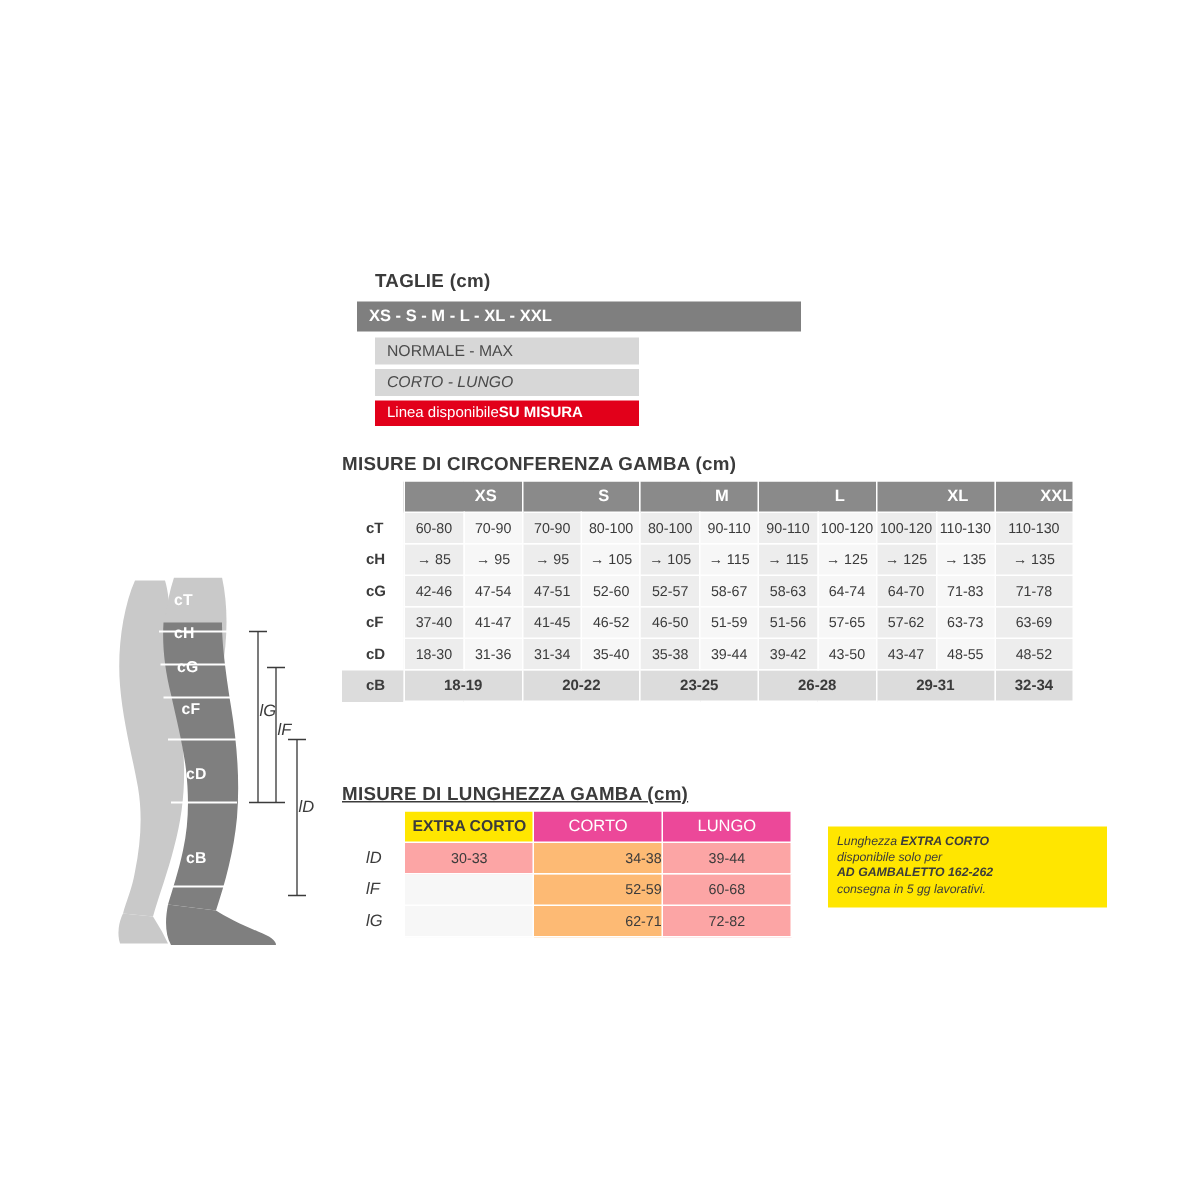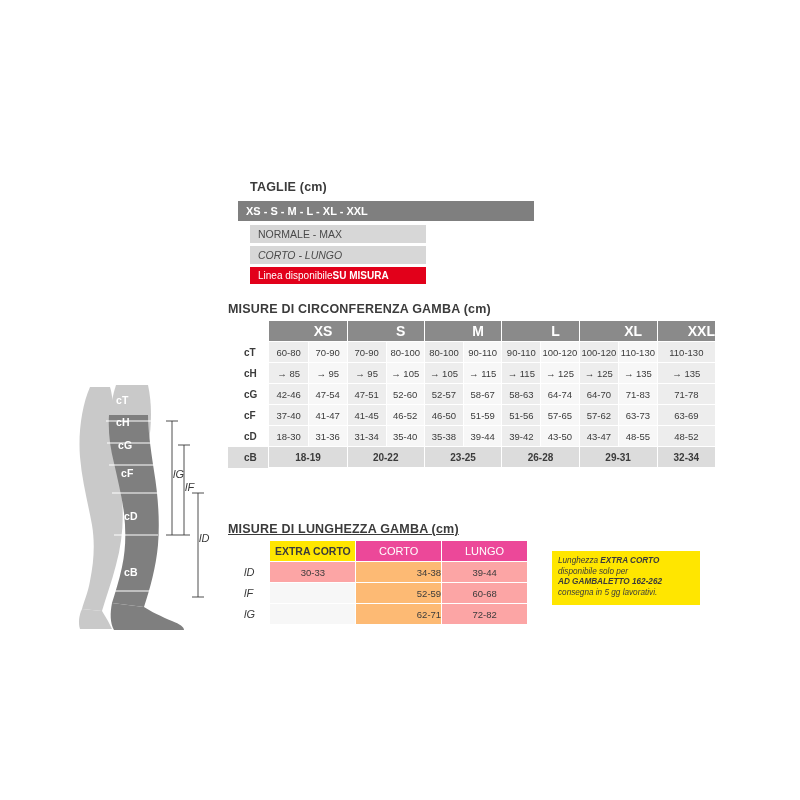--- a/index.html
+++ b/index.html
@@ -55,40 +55,40 @@
   .band-grey-light { background: #d7d7d7; color: #4a4a4a; }
   .band-red { background: #e2001a; color: #ffffff; font-size: 10px; }
   .band-red b { font-weight: bold; }
 
   
   table { border-collapse: collapse; position: absolute; }
   table td, table th { padding: 0; margin: 0; }
 
   .tbl1 { left: 228px; top: 320px; width: 488px; font-size: 9.5px; }
   .tbl1 td, .tbl1 th { border: 1px solid #ffffff; text-align: center; height: 21px; }
-  .tbl1 .hdr-grey { background: #8a8a8a; color: #ffffff; font-weight: bold; font-size: 14px; padding-left: 30px; }
+  .tbl1 .hdr-grey { background: #8a8a8a; color: #ffffff; font-weight: bold; font-size: 11px; padding-left: 30px; }
   .tbl1 .sub-grey { background: #b3b3b3; color: #ffffff; font-weight: normal; font-size: 9px; }
   .tbl1 .rowlab { background: #ffffff; color: #3b3b3b; font-weight: bold; font-size: 10px; text-align: left; padding-left: 16px; border: none; }
   .tbl1 .cell-a { background: #ededed; }
   .tbl1 .cell-b { background: #f7f7f7; }
   .tbl1 .cb-row td { background: #dcdcdc; font-weight: bold; font-size: 10px; }
 
   .tbl2 { left: 228px; top: 540px; width: 300px; font-size: 9.5px; }
   .tbl2 td { border: 1px solid #ffffff; text-align: center; height: 21px; }
   .tbl2 .hdr-yellow { background: #ffe600; color: #3b3b3b; font-weight: bold; font-size: 10.5px; }
   .tbl2 .hdr-grey { background: #ec4899; color: #ffffff; font-weight: normal; font-size: 11px; }
   .tbl2 .rowlab { background: #ffffff; color: #3b3b3b; font-size: 11px; font-style: italic; text-align: left; padding-left: 16px; border: none; }
   .tbl2 .cell-a { background: #fca5a5; text-align: center; }
   .tbl2 .cell-b { background: #fdba74; text-align: right; }
   .tbl2 .cell-empty { background: #f7f7f7; }
 
   
   .note {
     position: absolute;
-    left: 552px; top: 551px; width: 148px; height: 54px;
+    left: 552px; top: 551px; width: 186px; height: 54px;
     background: #ffe600;
     color: #3b3b3b;
     font-size: 8.2px;
     font-style: italic;
     line-height: 1.28;
     padding: 5px 6px;
   }
   .note b { font-style: italic; font-weight: bold; }
 </style>
 </head>

